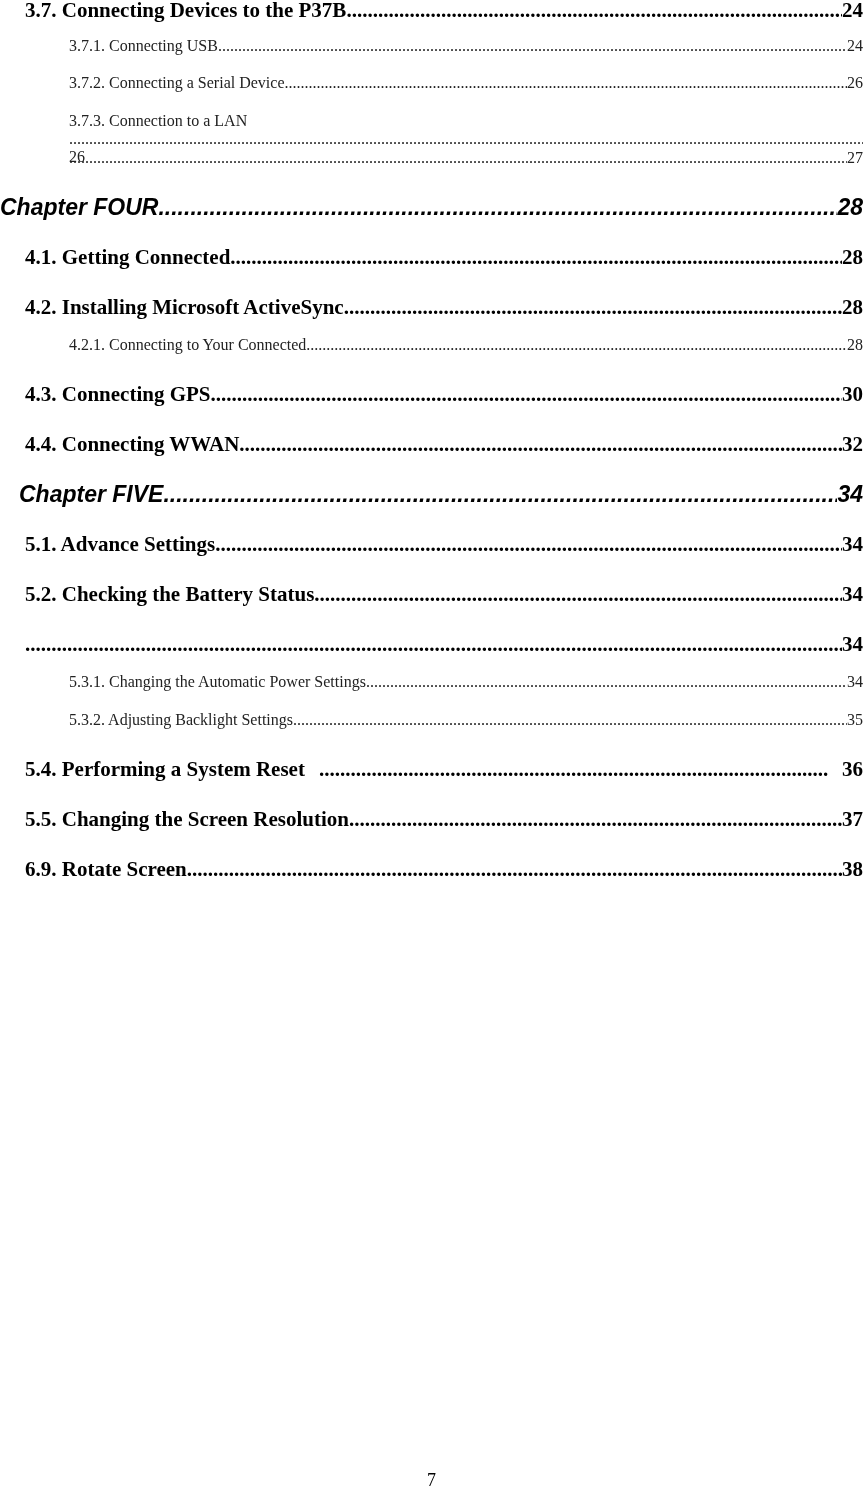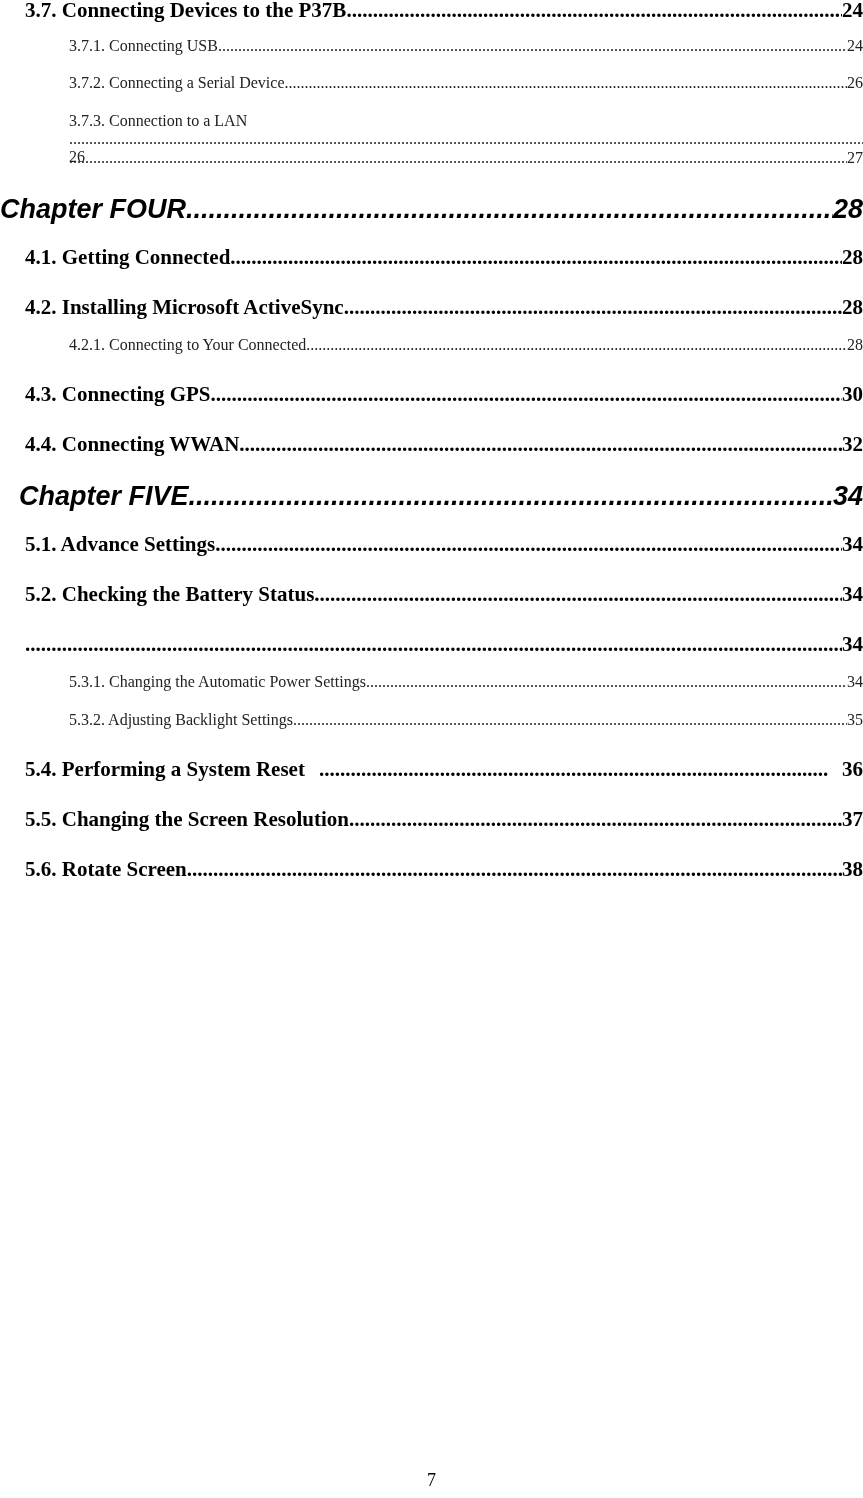--- a/index.html
+++ b/index.html
@@ -5,21 +5,21 @@
   html, body { margin: 0; padding: 0; background: #ffffff; }
   body { width: 863px; height: 1498px; position: relative; overflow: hidden; color: #000; }
   .toc { position: absolute; left: 0; top: 0; width: 863px; }
   .entry { position: absolute; display: flex; align-items: baseline; white-space: nowrap; overflow: hidden; }
   .entry .label { flex: 0 0 auto; }
   .entry .leader { flex: 1 1 auto; overflow: hidden; white-space: nowrap; }
   .entry .leader::after { content: "......................................................................................................................................................................................................................................................................................................"; }
   .entry .page { flex: 0 0 auto; }
   .lvl2 { left: 25px; right: 0; font-family: "Liberation Serif", serif; font-weight: bold; font-size: 21px; }
   .lvl3 { left: 50px; right: 0; font-family: "Liberation Serif", serif; font-size: 16px; color: #222; margin-left: 19px; }
-  .chap { left: 0; right: 0; font-family: "Liberation Sans", sans-serif; font-weight: bold; font-style: italic; font-size: 27px; }
+  .chap { left: 0; right: 0; font-family: "Liberation Sans", sans-serif; font-weight: bold; font-style: italic; font-size: 23px; }
   .lvl3 .leader::after { letter-spacing: 0px; }
   .footer { position: absolute; top: 1480px; left: 0; width: 863px; text-align: center; font-family: "Liberation Serif", serif; font-size: 18px; line-height: 18px; margin-top: -9px; }
 </style>
 </head>
 <body>
 
 <div class="toc">
   <div class="entry lvl2" style="top:-2px;">
     <span class="label">3.7. Connecting Devices to the P37B</span>
       <span class="leader"></span>
@@ -107,19 +107,19 @@
     <span class="label">5.4. Performing a System Reset </span>
       <span class="leader"></span>
       <span class="page">36</span>
   </div>
   <div class="entry lvl2" style="top:807px;">
     <span class="label">5.5. Changing the Screen Resolution</span>
       <span class="leader"></span>
       <span class="page">37</span>
   </div>
   <div class="entry lvl2" style="top:857px;">
-    <span class="label">5.6. Rotate Screen</span>
+    <span class="label">6.9. Rotate Screen</span>
       <span class="leader"></span>
       <span class="page">38</span>
   </div>
 </div>
 
 <div class="footer">7</div>
 
 </body></html>

